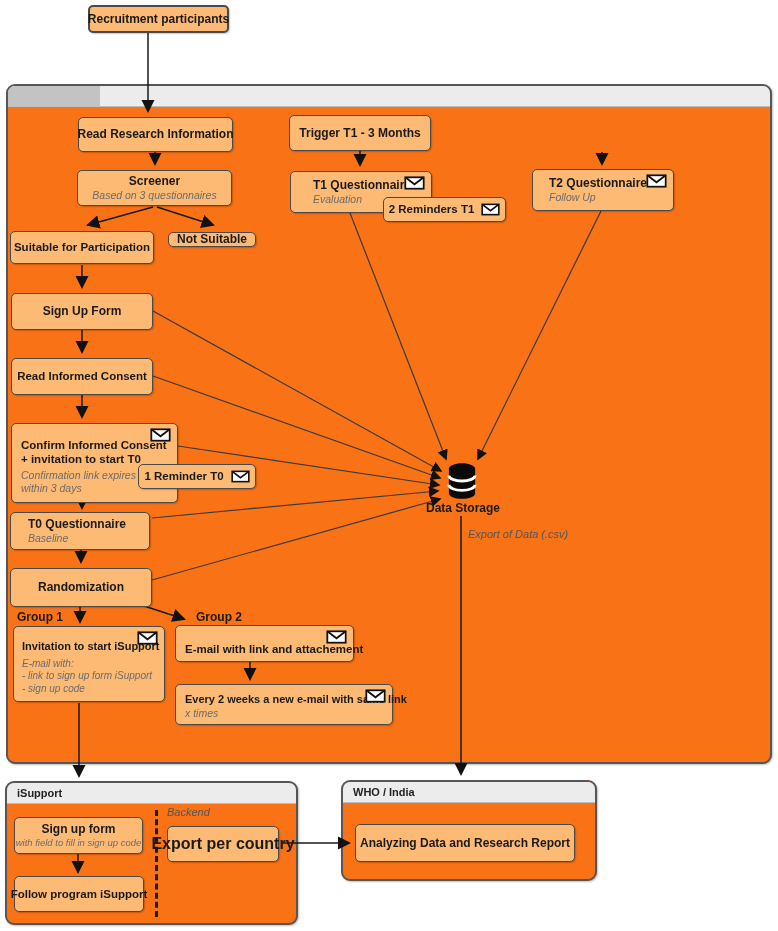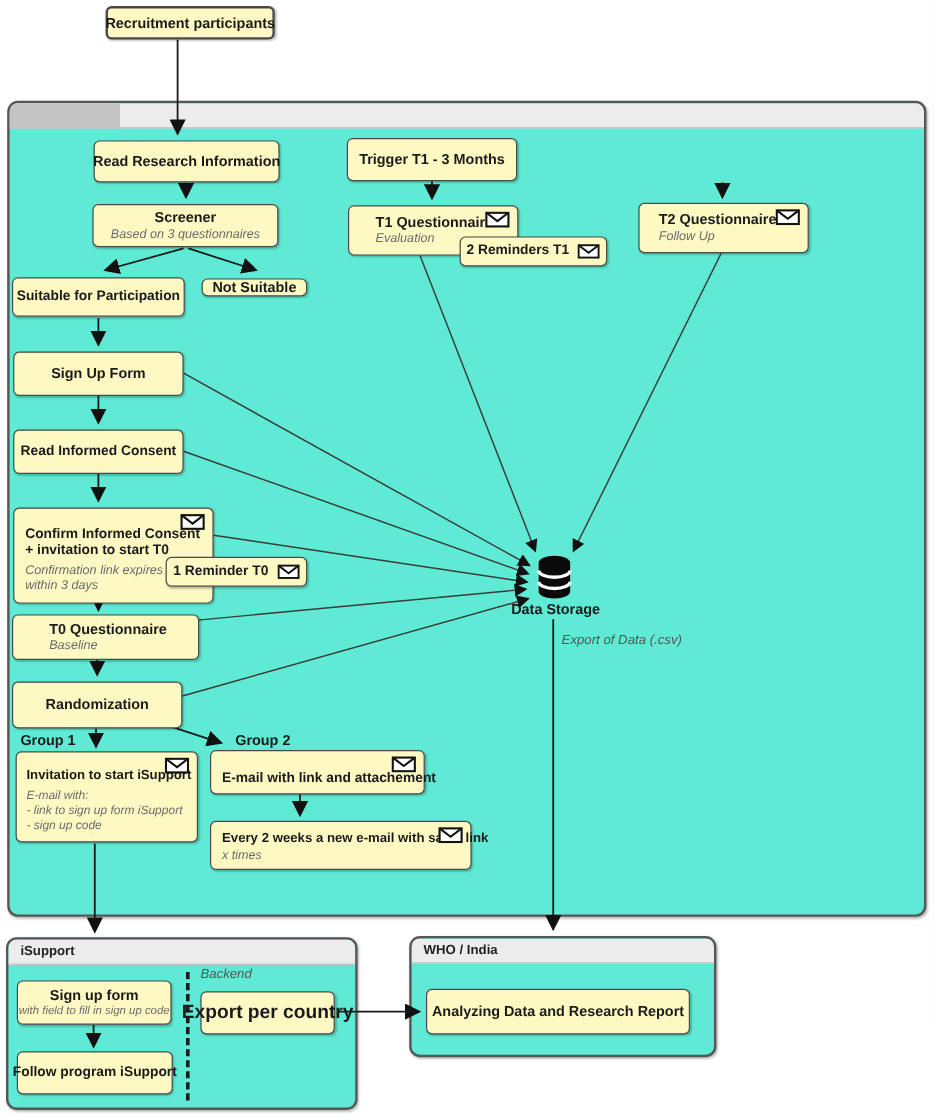--- a/index.html
+++ b/index.html
@@ -1,23 +1,23 @@
 <!DOCTYPE html>
 <html><head>
 <meta charset="utf-8">
 <style>
   html,body{margin:0;padding:0;background:#fff;}
   #canvas{position:relative;width:778px;height:931px;background:#fff;
           font-family:"Liberation Sans",sans-serif;overflow:hidden;}
-  .container{position:absolute;border:2px solid #565656;border-radius:9px;background:#5eead4;
+  .container{position:absolute;border:2px solid #565656;border-radius:9px;background:#f97316;
              box-sizing:border-box;overflow:hidden;z-index:1;box-shadow:1px 1px 2px rgba(0,0,0,.25);}
   .chead{position:relative;height:20px;background:#ececec;border-bottom:1px solid #bdbdbd;
          display:flex;align-items:center;padding-left:10px;font-size:11px;font-weight:bold;color:#222;}
   .chead-dark{position:absolute;left:0;top:0;width:92px;height:21px;background:#c3c3c3;}
-  .box{position:absolute;background:#fef9c3;border:1.5px solid #4a4a4a;border-radius:5px;
+  .box{position:absolute;background:#fdba74;border:1.5px solid #4a4a4a;border-radius:5px;
        box-sizing:border-box;display:flex;flex-direction:column;align-items:center;justify-content:center;
        font-size:12px;font-weight:bold;color:#1a1a1a;text-align:center;z-index:3;
        box-shadow:1px 1px 1.5px rgba(0,0,0,.22);line-height:1.25;}
   .box.left{align-items:flex-start;text-align:left;}
   .t{white-space:nowrap;}
   .sub{font-weight:normal;font-style:italic;color:#6b6b6b;font-size:10.5px;line-height:1.25;}
   .mini{flex-direction:row;gap:7px;z-index:4;font-size:11.5px;}
   .mail-abs{position:absolute;top:4px;right:6px;}
   .freelabel{position:absolute;z-index:3;font-weight:bold;font-size:12px;color:#1a1a1a;}
   #lines{position:absolute;left:0;top:0;width:778px;height:931px;z-index:2;pointer-events:none;}
@@ -124,21 +124,21 @@
   </div>
 
   <div class="box mini" style="left:138px;top:464px;width:118px;height:25px;">
     <span class="t">1 Reminder T0</span>
     <svg width="19" height="13" viewBox="0 0 24 16">
         <rect x="1.5" y="1.5" width="21" height="13" fill="#fff" stroke="#111" stroke-width="2"></rect>
         <path d="M1.5 1.5 L12 9.5 L22.5 1.5" fill="none" stroke="#111" stroke-width="2"></path>
       </svg>
   </div>
 
-  <div class="box left" style="left:10px;top:512px;width:156px;height:38px;padding-left:30px;">
+  <div class="box left" style="left:10px;top:512px;width:140px;height:38px;padding-left:17px;">
     <span class="t">T0 Questionnaire</span>
     <span class="sub">Baseline</span>
   </div>
 
   <div class="box" style="left:10px;top:568px;width:142px;height:39px;">
     <span class="t">Randomization</span>
   </div>
 
   <div class="freelabel" style="left:17px;top:610px;">Group 1</div>
   <div class="freelabel" style="left:196px;top:610px;">Group 2</div>

